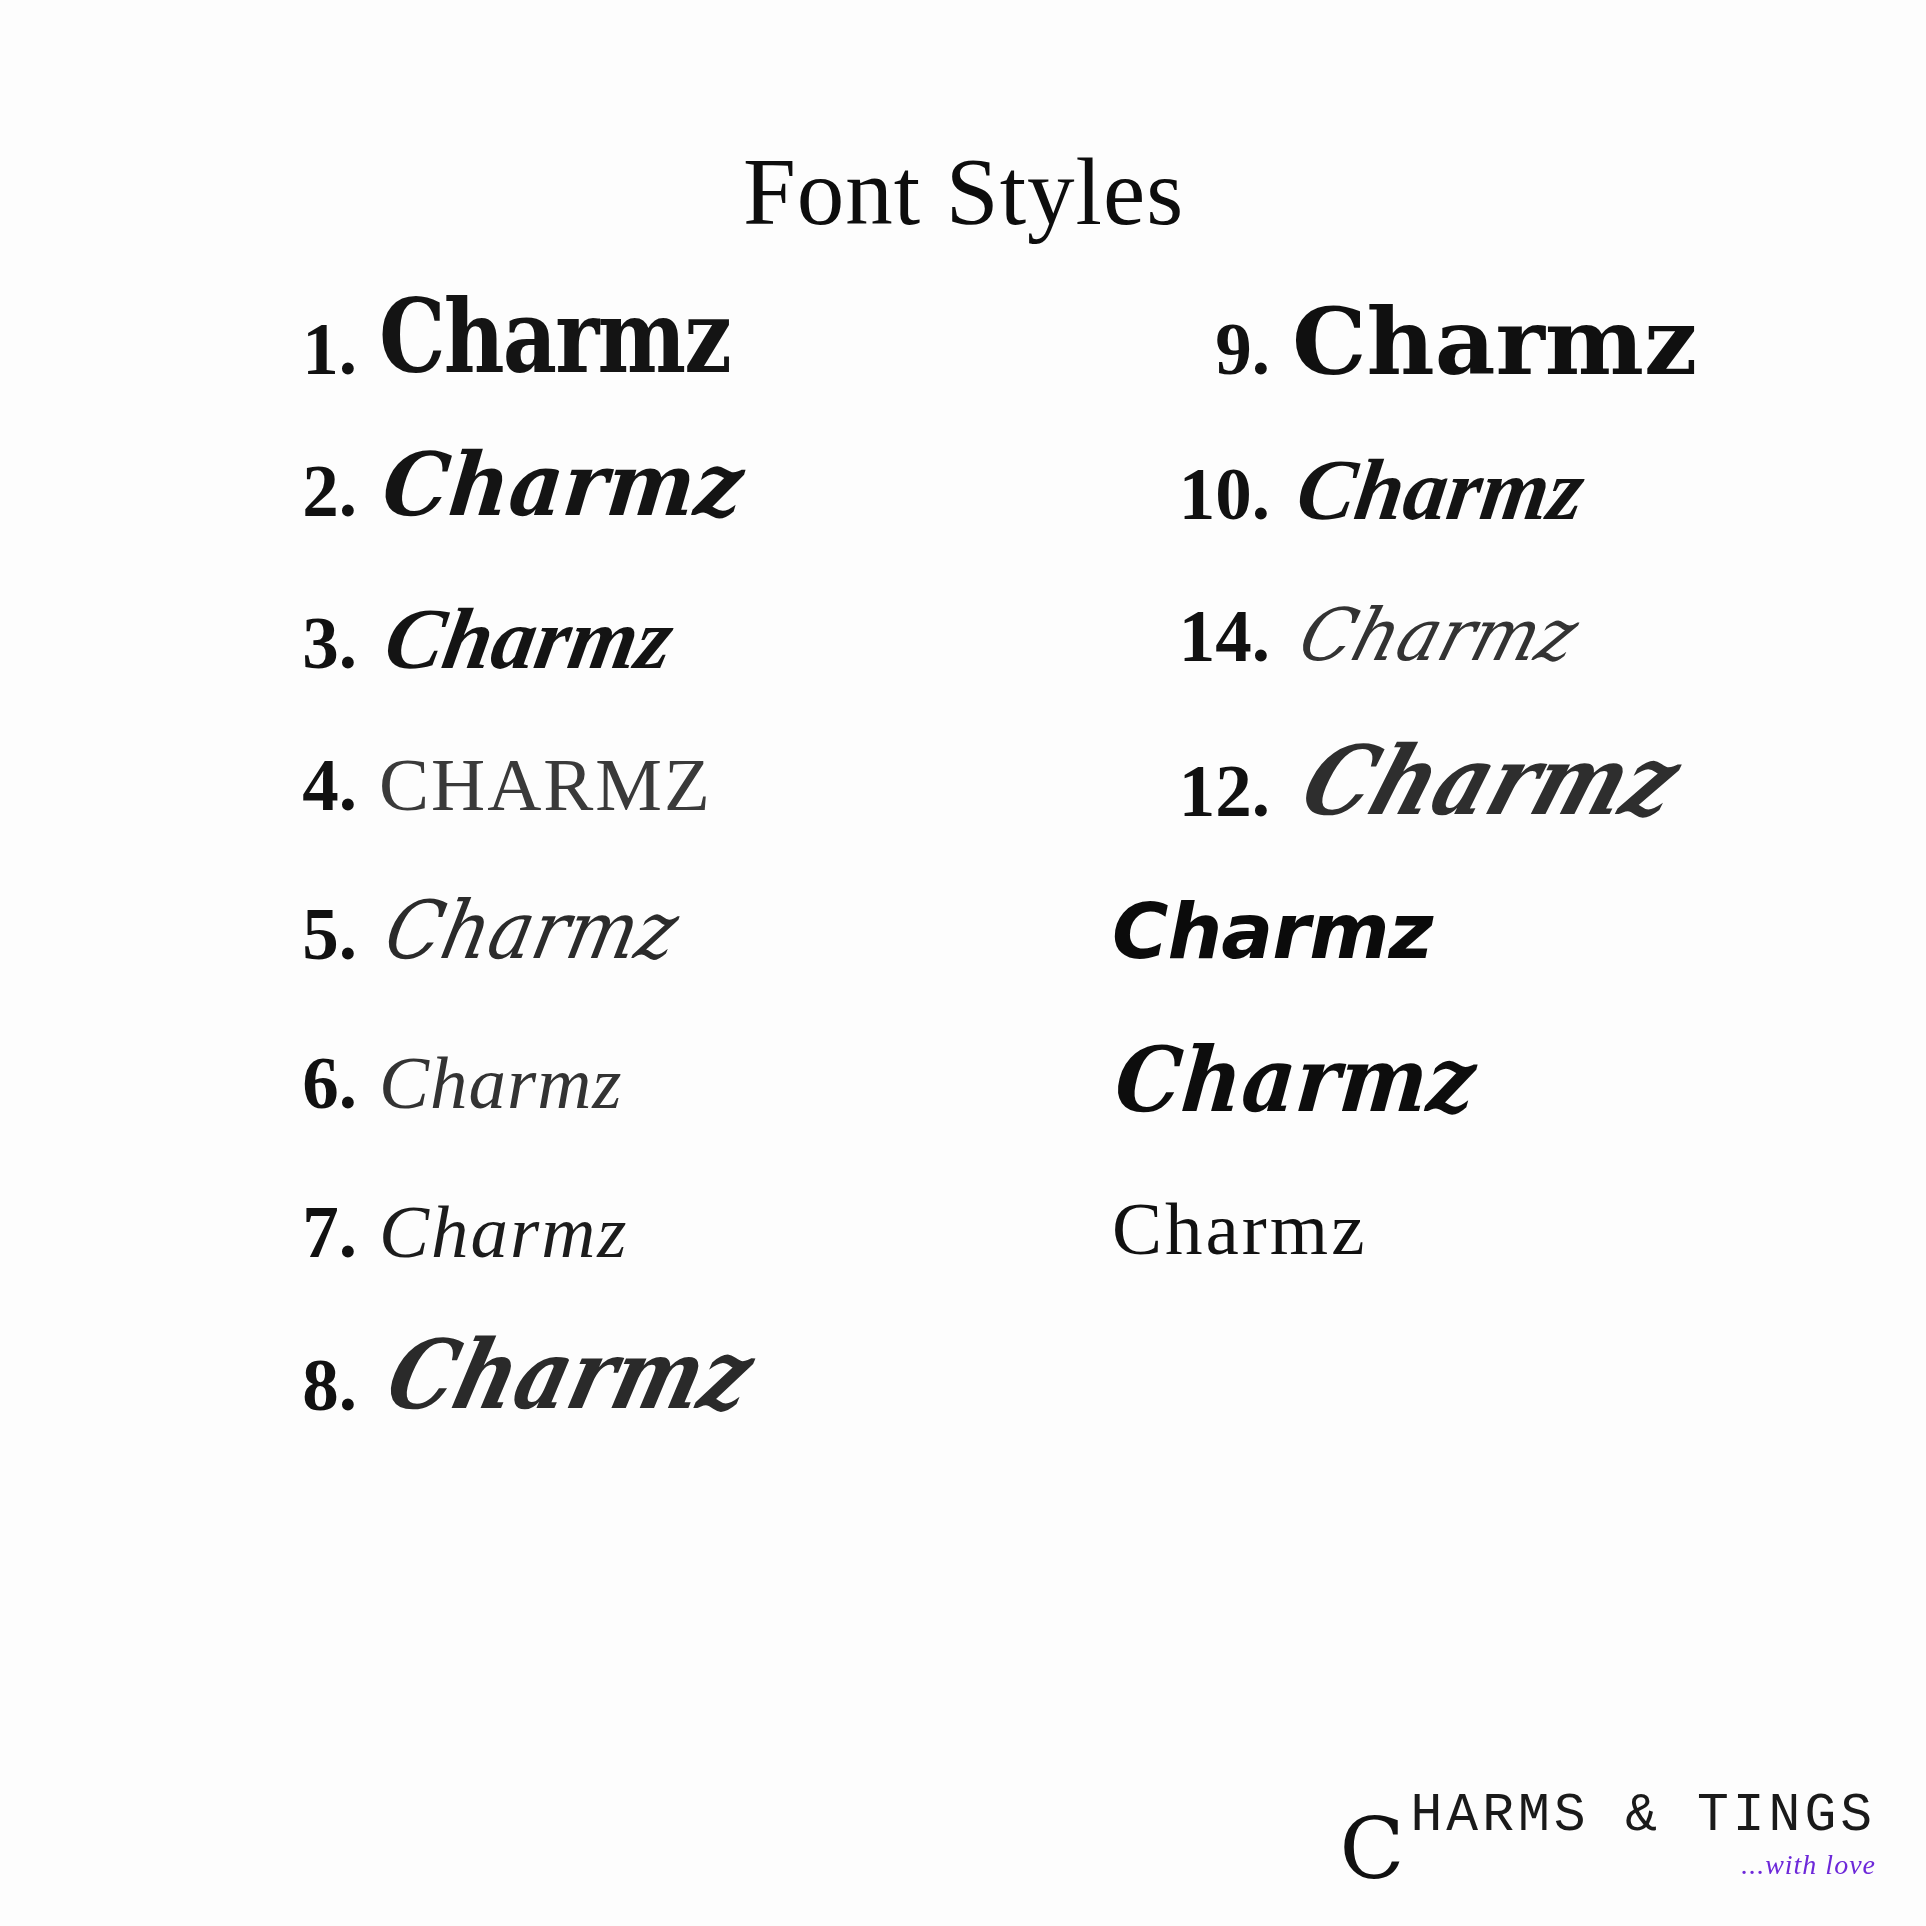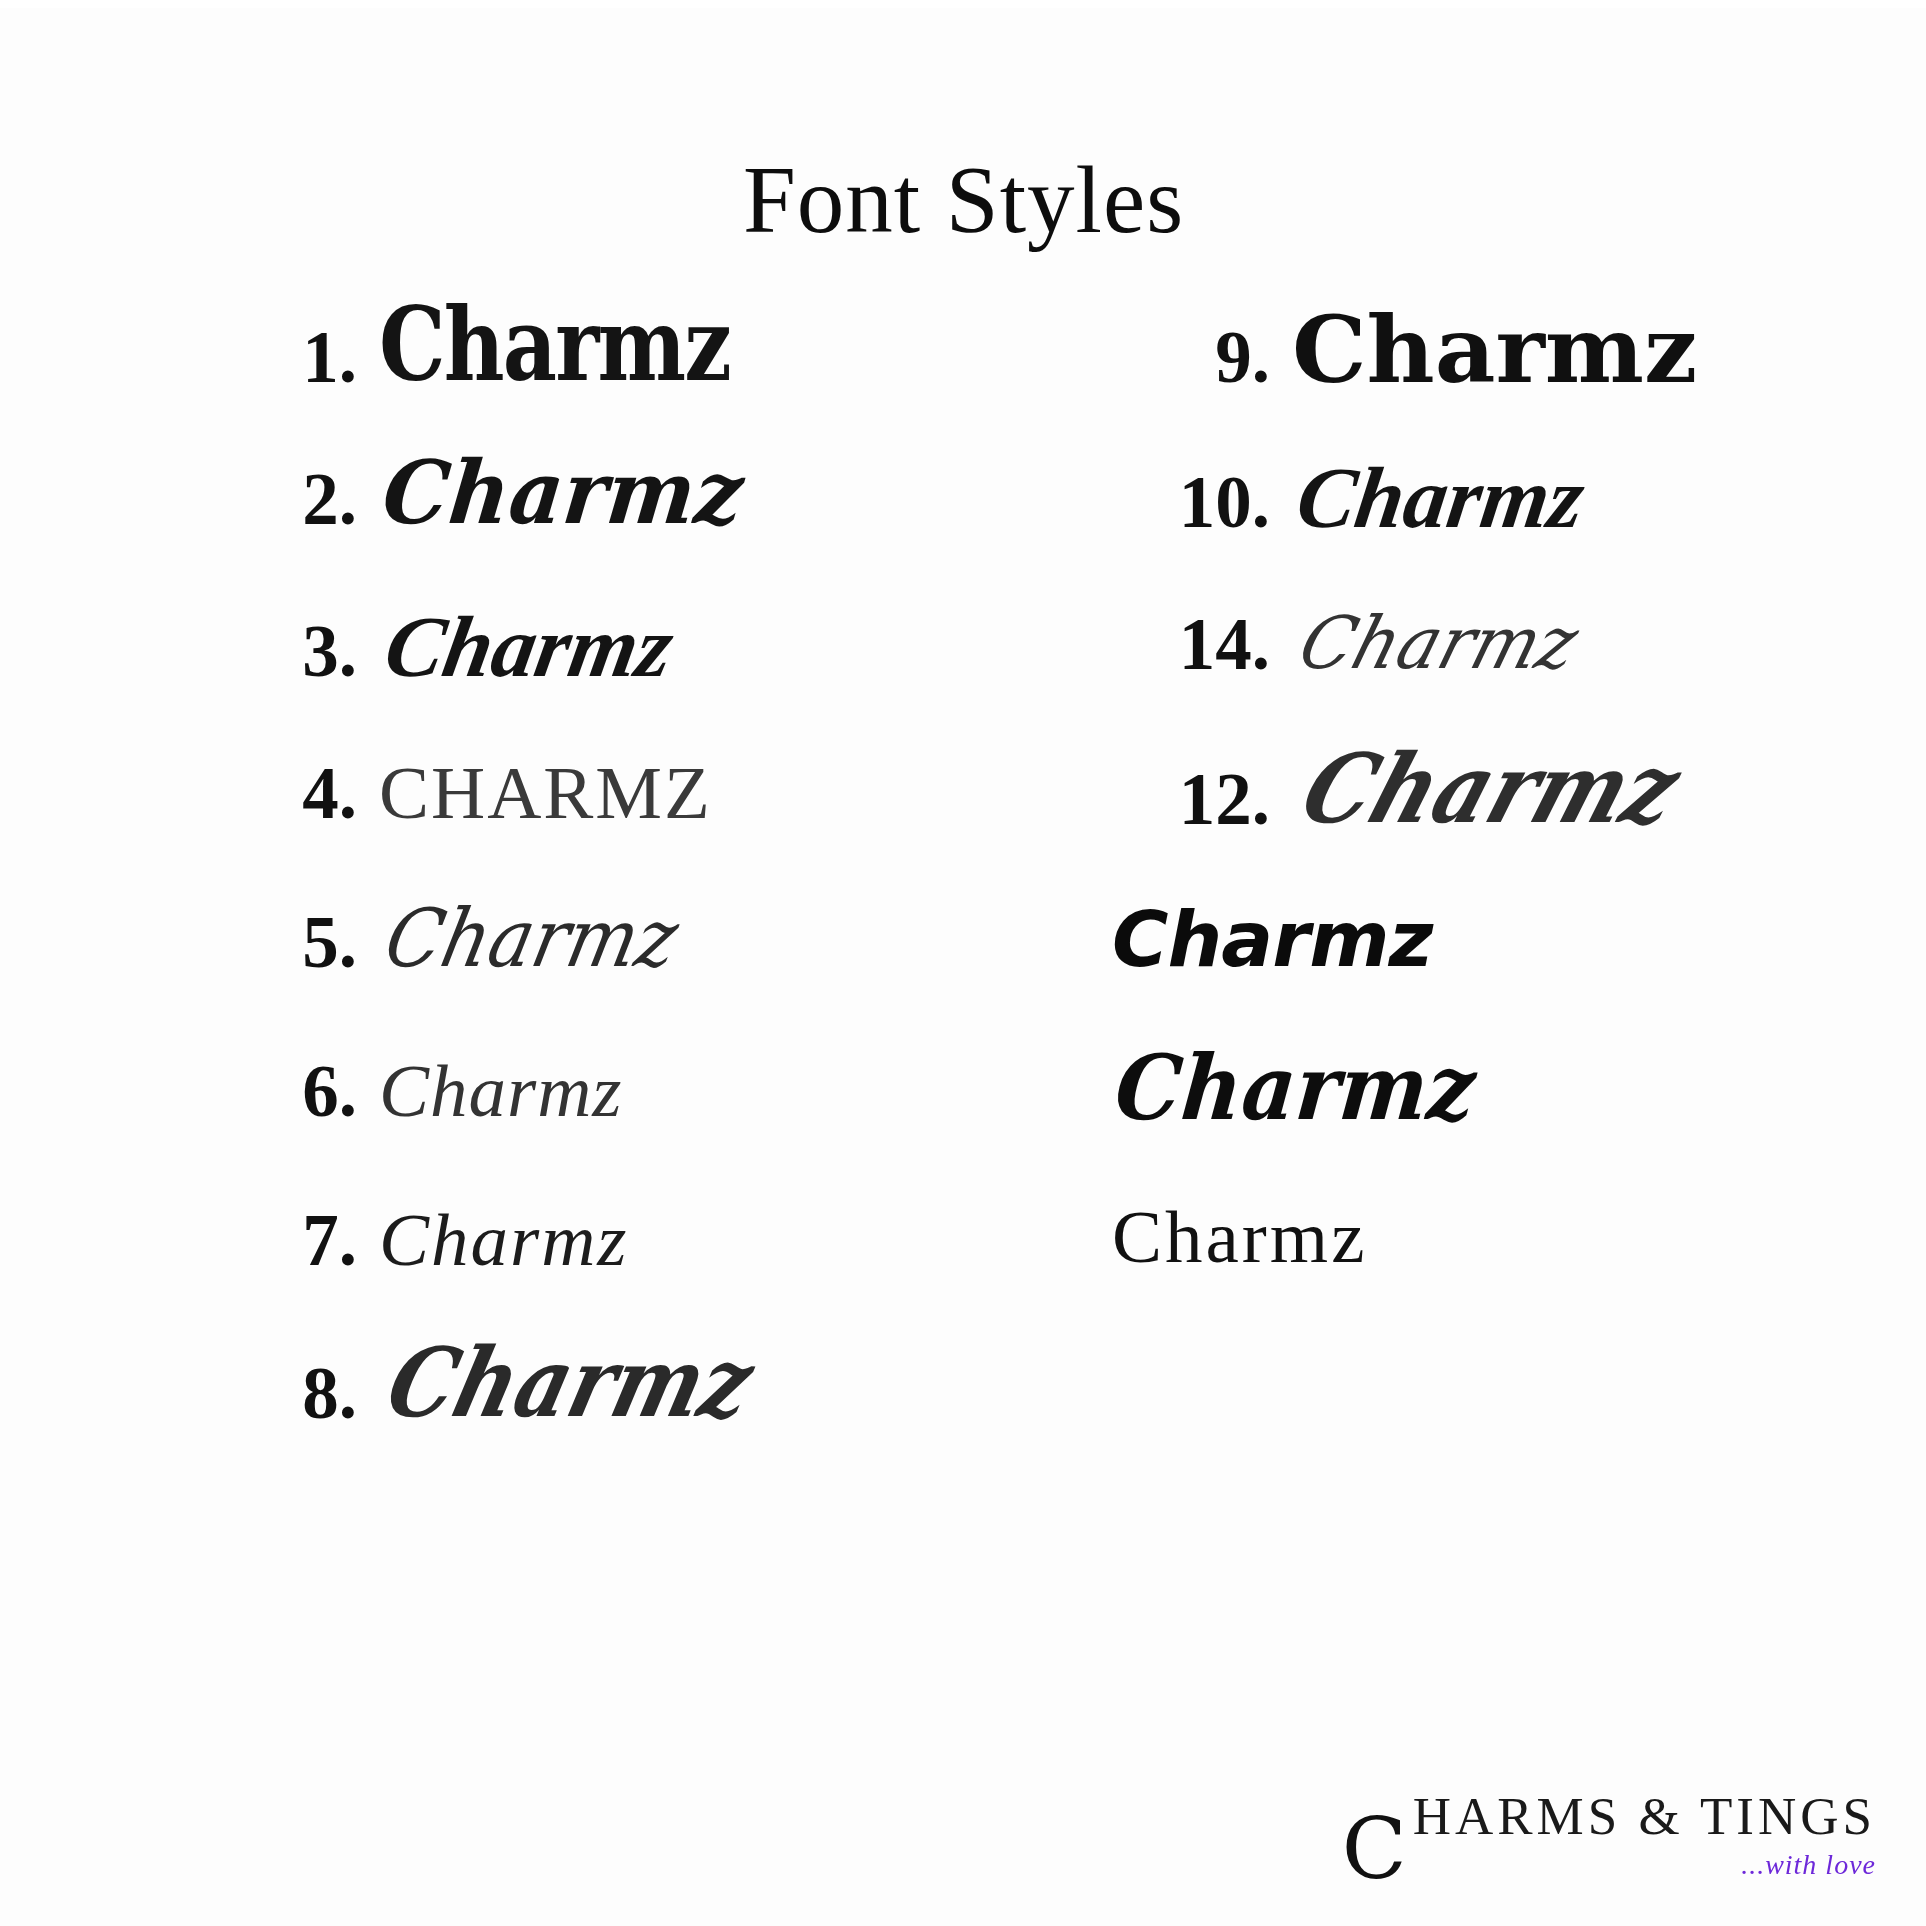--- a/index.html
+++ b/index.html
@@ -13,21 +13,20 @@
     font-family: "Liberation Serif", serif;
     color: #111111;
     overflow: hidden;
     position: relative;
   }
 
   .page {
     position: absolute;
     inset: 0;
     background: #fdfdfd;
-    margin-top: 8px;
   }
 
   .title {
     position: absolute;
     top: 137px;
     left: 0;
     width: 100%;
     text-align: center;
     font-family: "Liberation Serif", serif;
     font-size: 95px;
@@ -219,21 +218,21 @@
     margin-right: 6px;
     position: relative;
     top: 6px;
   }
   .logo-text-wrap {
     display: flex;
     flex-direction: column;
     align-items: flex-end;
   }
   .logo-text {
-    font-family: Liberation Serif, serif;
+    font-family: Liberation Mono, monospace;
     font-size: 53px;
     letter-spacing: 4px;
     color: #1a1a1a;
     line-height: 1;
   }
   .logo-sub {
     font-family: "Liberation Serif", serif;
     font-style: italic;
     font-size: 28px;
     color: #6d28d9;

